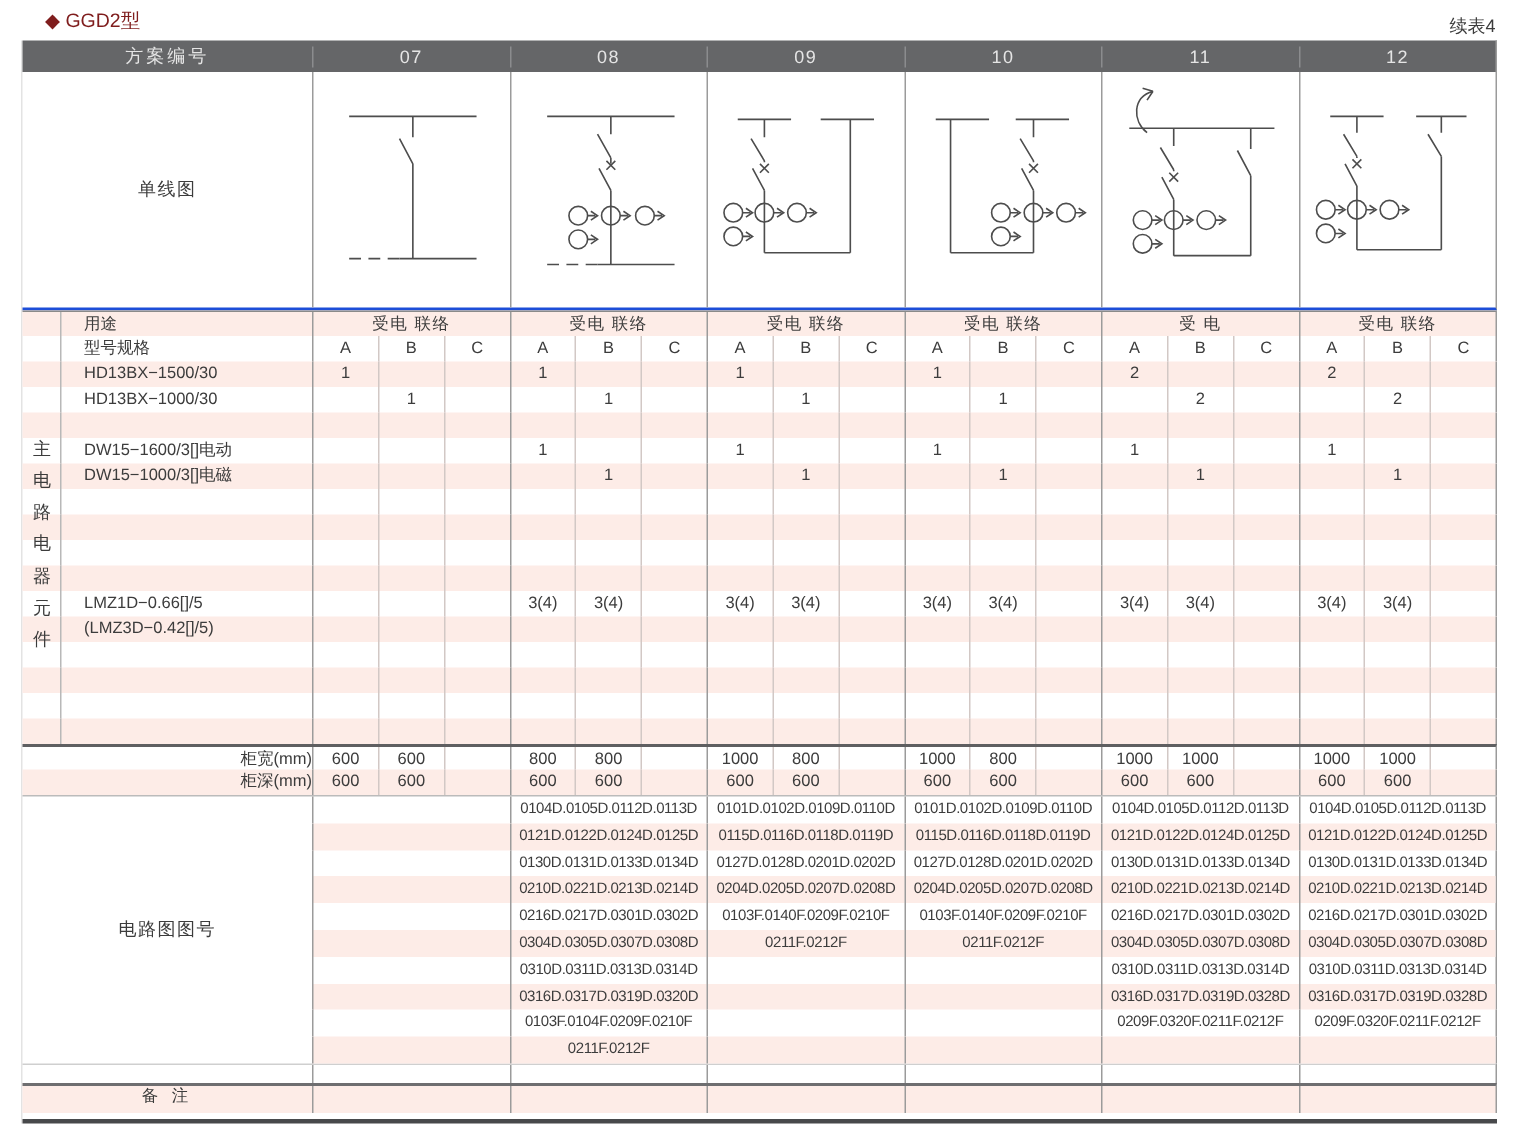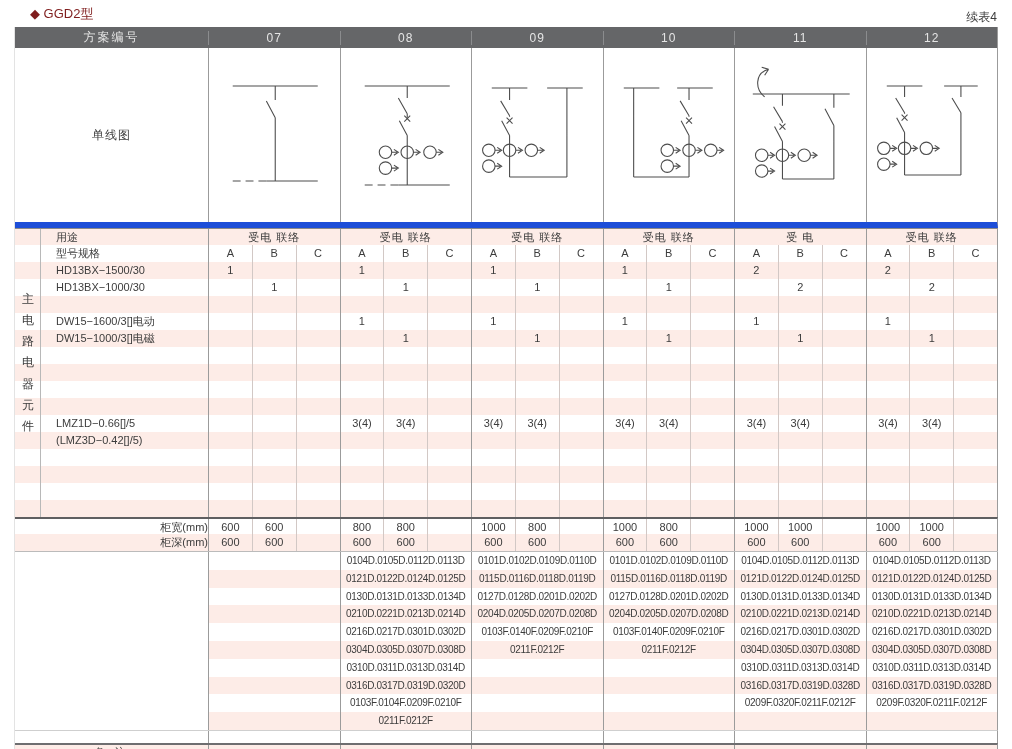--- a/index.html
+++ b/index.html
@@ -10,21 +10,21 @@
   html,body{width:1012px;height:749px;background:#fff;
     font-family:"Liberation Sans","DejaVu Sans",sans-serif;color:var(--ink);overflow:hidden}
   .page{position:relative;width:1012px;height:749px}
   .title{position:absolute;left:30px;top:5px;font-size:13px;color:#7f1d1d}
   .cont{position:absolute;right:15px;top:9px;font-size:12px}
   .table{position:absolute;left:14px;top:27px;width:984px;border-left:1px solid #e3e3e3}
   .hdr{display:flex;height:21px;background:var(--hdr);color:#e5e5e5;font-size:12px;
     align-items:center;border-right:1px solid var(--grid)}
   .hlbl{width:193px;text-align:center;letter-spacing:2px}
   .hcell{flex:1;text-align:center;border-left:1px solid #8b8c8e;letter-spacing:1px}
-  .diag{display:flex;height:180px;border-bottom:6px solid #1d4ed8;border-right:1px solid var(--grid)}
+  .diag{display:flex;height:159px;border-bottom:2px solid #1d4ed8;border-right:1px solid var(--grid)}
   .dlbl{width:193px;display:flex;align-items:center;justify-content:center;font-size:12px;letter-spacing:1px}
   .dcell{flex:1;border-left:1px solid var(--grid);position:relative}
   .dcell svg{position:absolute;inset:0;width:100%;height:100%}
   .row{display:flex;height:17px;line-height:16px;font-size:11px;border-right:1px solid var(--grid)}
   .row.pink{background:var(--pink)}
   .rule-top{border-top:1px solid #8a8a8a}
   .dimtop{border-top:2px solid #5f5f61}
   .side{width:26px;border-right:1px solid #b8b8b8}
   .lbl{width:167px;padding-left:15px;white-space:nowrap}
   .lblfull{width:193px;text-align:right}
@@ -859,20 +859,21 @@
           <div class="crow pink">
             <div class="clbl"></div>
             <div class="ccell"></div>
             <div class="ccell">0211F.0212F</div>
             <div class="ccell"></div>
             <div class="ccell"></div>
             <div class="ccell"></div>
             <div class="ccell"></div>
           </div>
         </div>
+      <div class="circlabel">电路图图号</div>
     </div>
 
     <div class="brow">
       <div class="elbl"></div>
       <div class="ecell"></div>
         <div class="ecell"></div>
       <div class="ecell"></div>
         <div class="ecell"></div>
       <div class="ecell"></div>
         <div class="ecell"></div>

